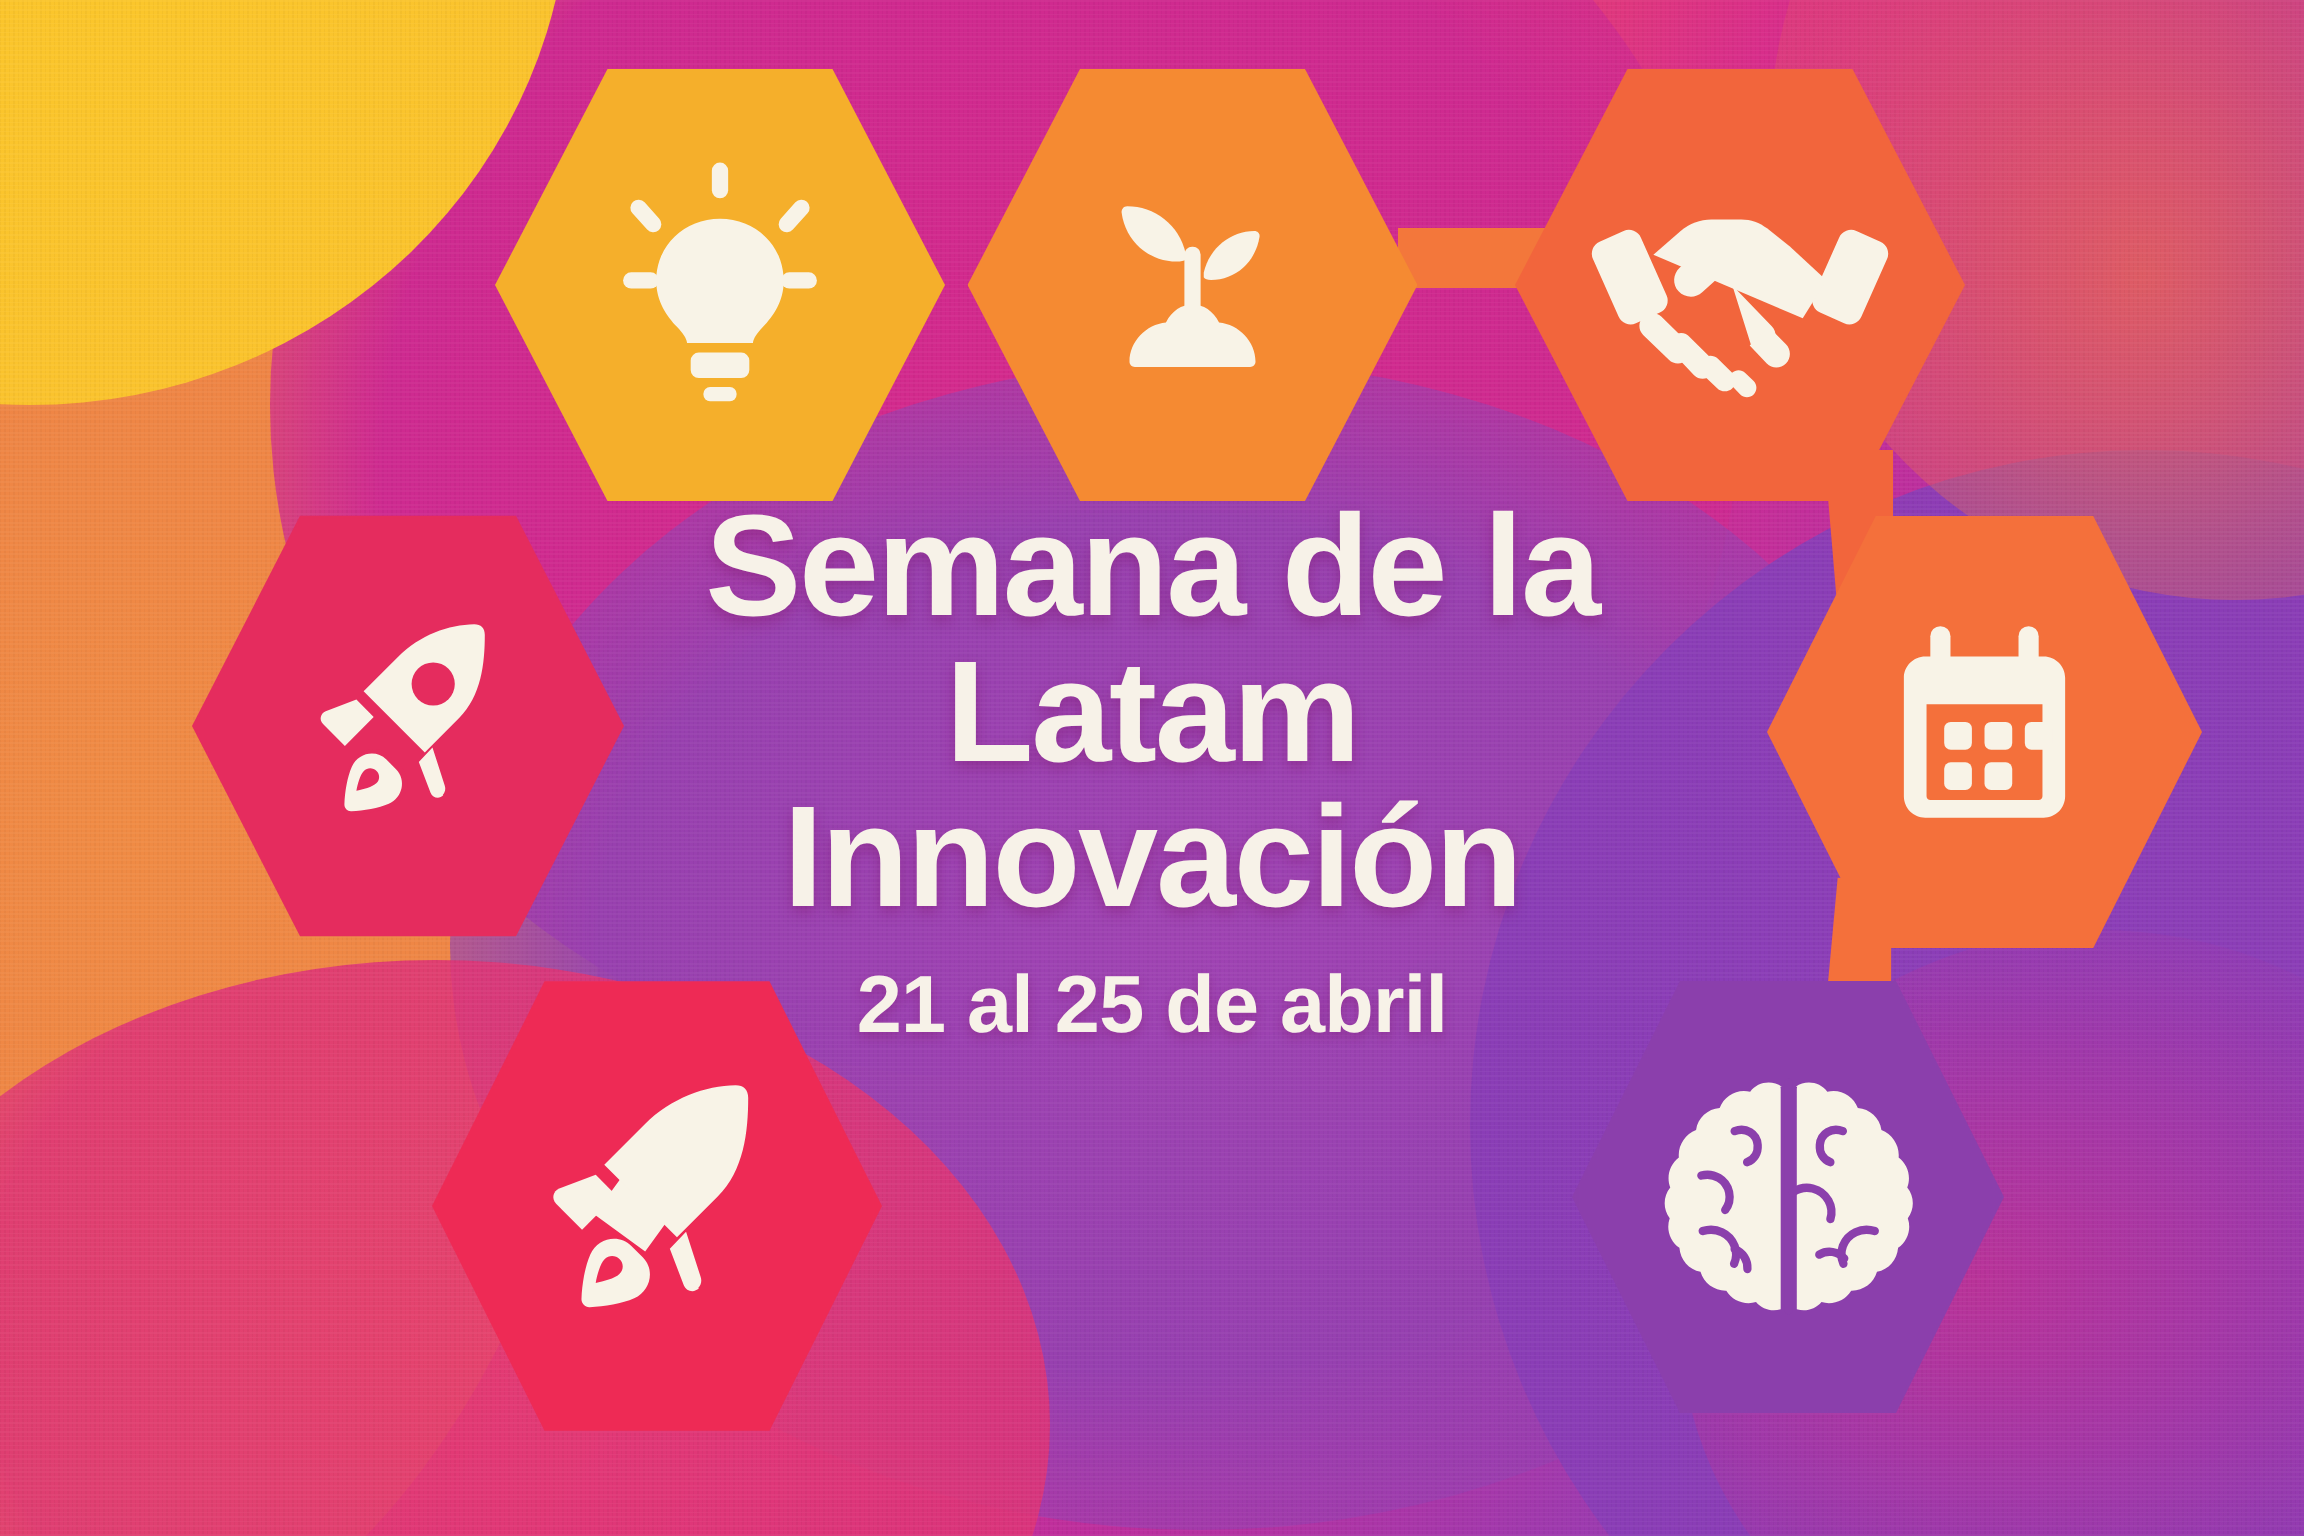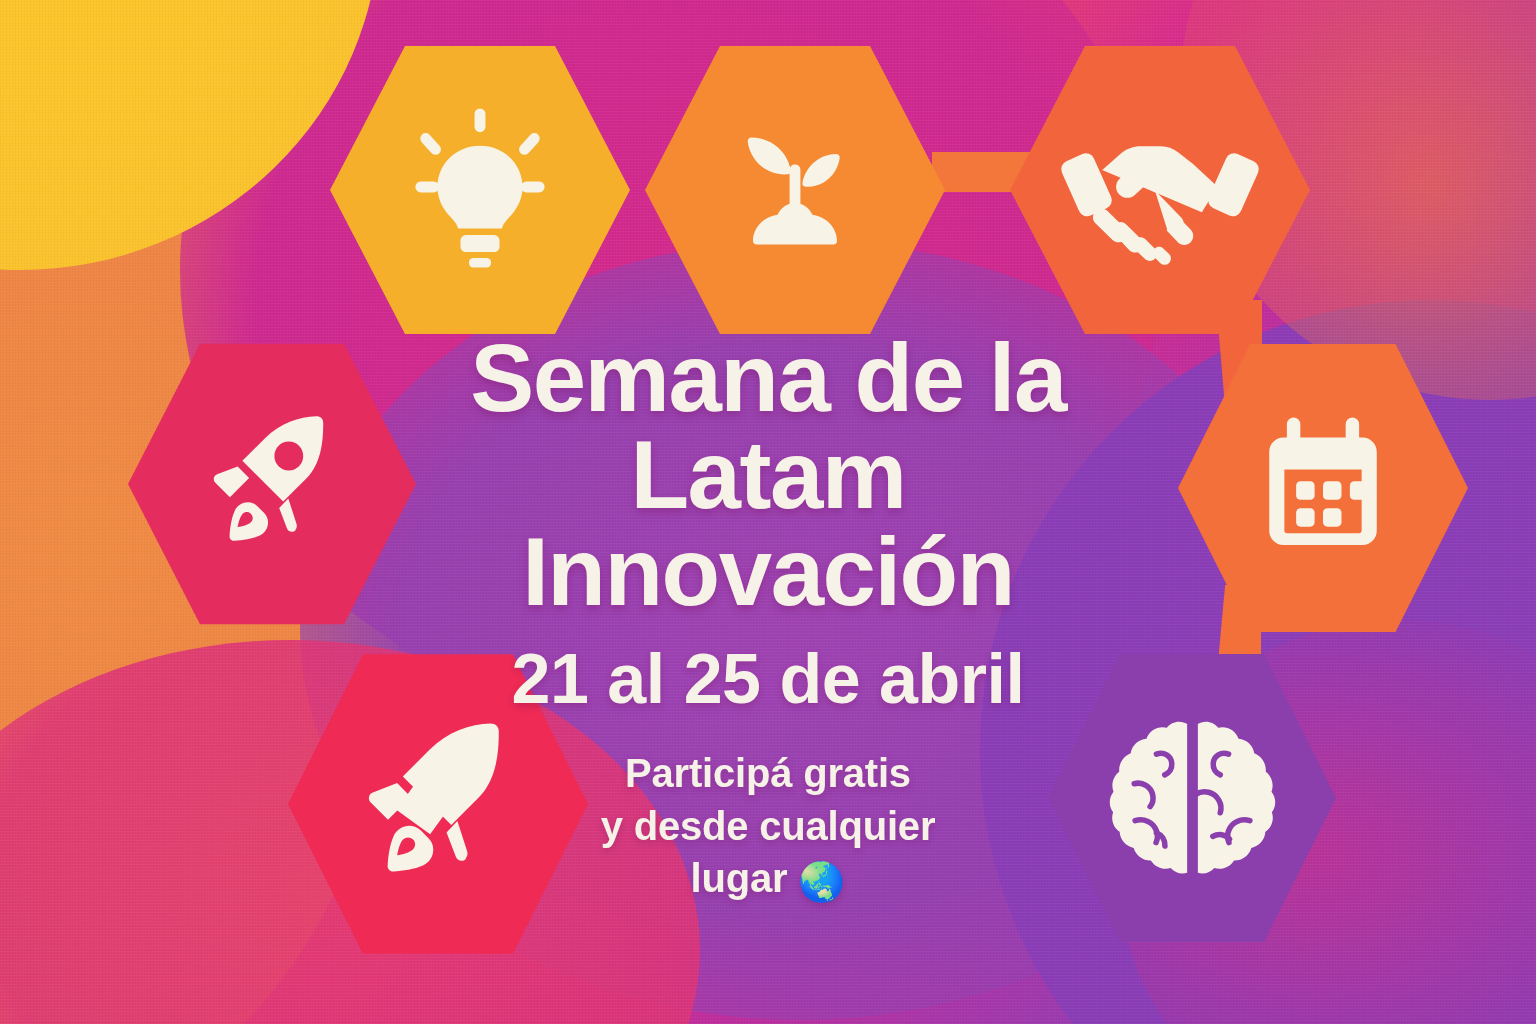--- a/index.html
+++ b/index.html
@@ -118,21 +118,21 @@
     font-size: 96px;
     font-weight: 700;
     line-height: 1.01;
     letter-spacing: -1.5px;
     text-shadow: 0 4px 9px rgba(120,15,90,.34);
     margin: 0;
   }
   .title .line { display: block; }
   .dateline {
     margin: 18px 0 0 0;
-    font-size: 70px;
+    font-size: 54px;
     font-weight: 700;
     letter-spacing: -.5px;
     text-shadow: 0 3px 7px rgba(120,15,90,.30);
   }
   .subtitle {
     margin: 28px 0 0 0;
     font-size: 40px;
     font-weight: 600;
     line-height: 1.32;
     letter-spacing: -.2px;
@@ -280,23 +280,15 @@
     </span>
   </div>
 
   <div class="textblock">
     <h1 class="title">
       <span class="line">Semana de la</span>
       <span class="line">Latam</span>
       <span class="line">Innovación</span>
     </h1>
     <p class="dateline">21 al 25 de abril</p>
-    <p class="subtitle">
-      <span class="line">Participá gratis</span>
-      <span class="line">y desde cualquier</span>
-      <span class="line">
-        <span>lugar</span>
-        <span class="globe">🌏</span>
-      </span>
-    </p>
   </div>
 
 </div>
 
 </body></html>

